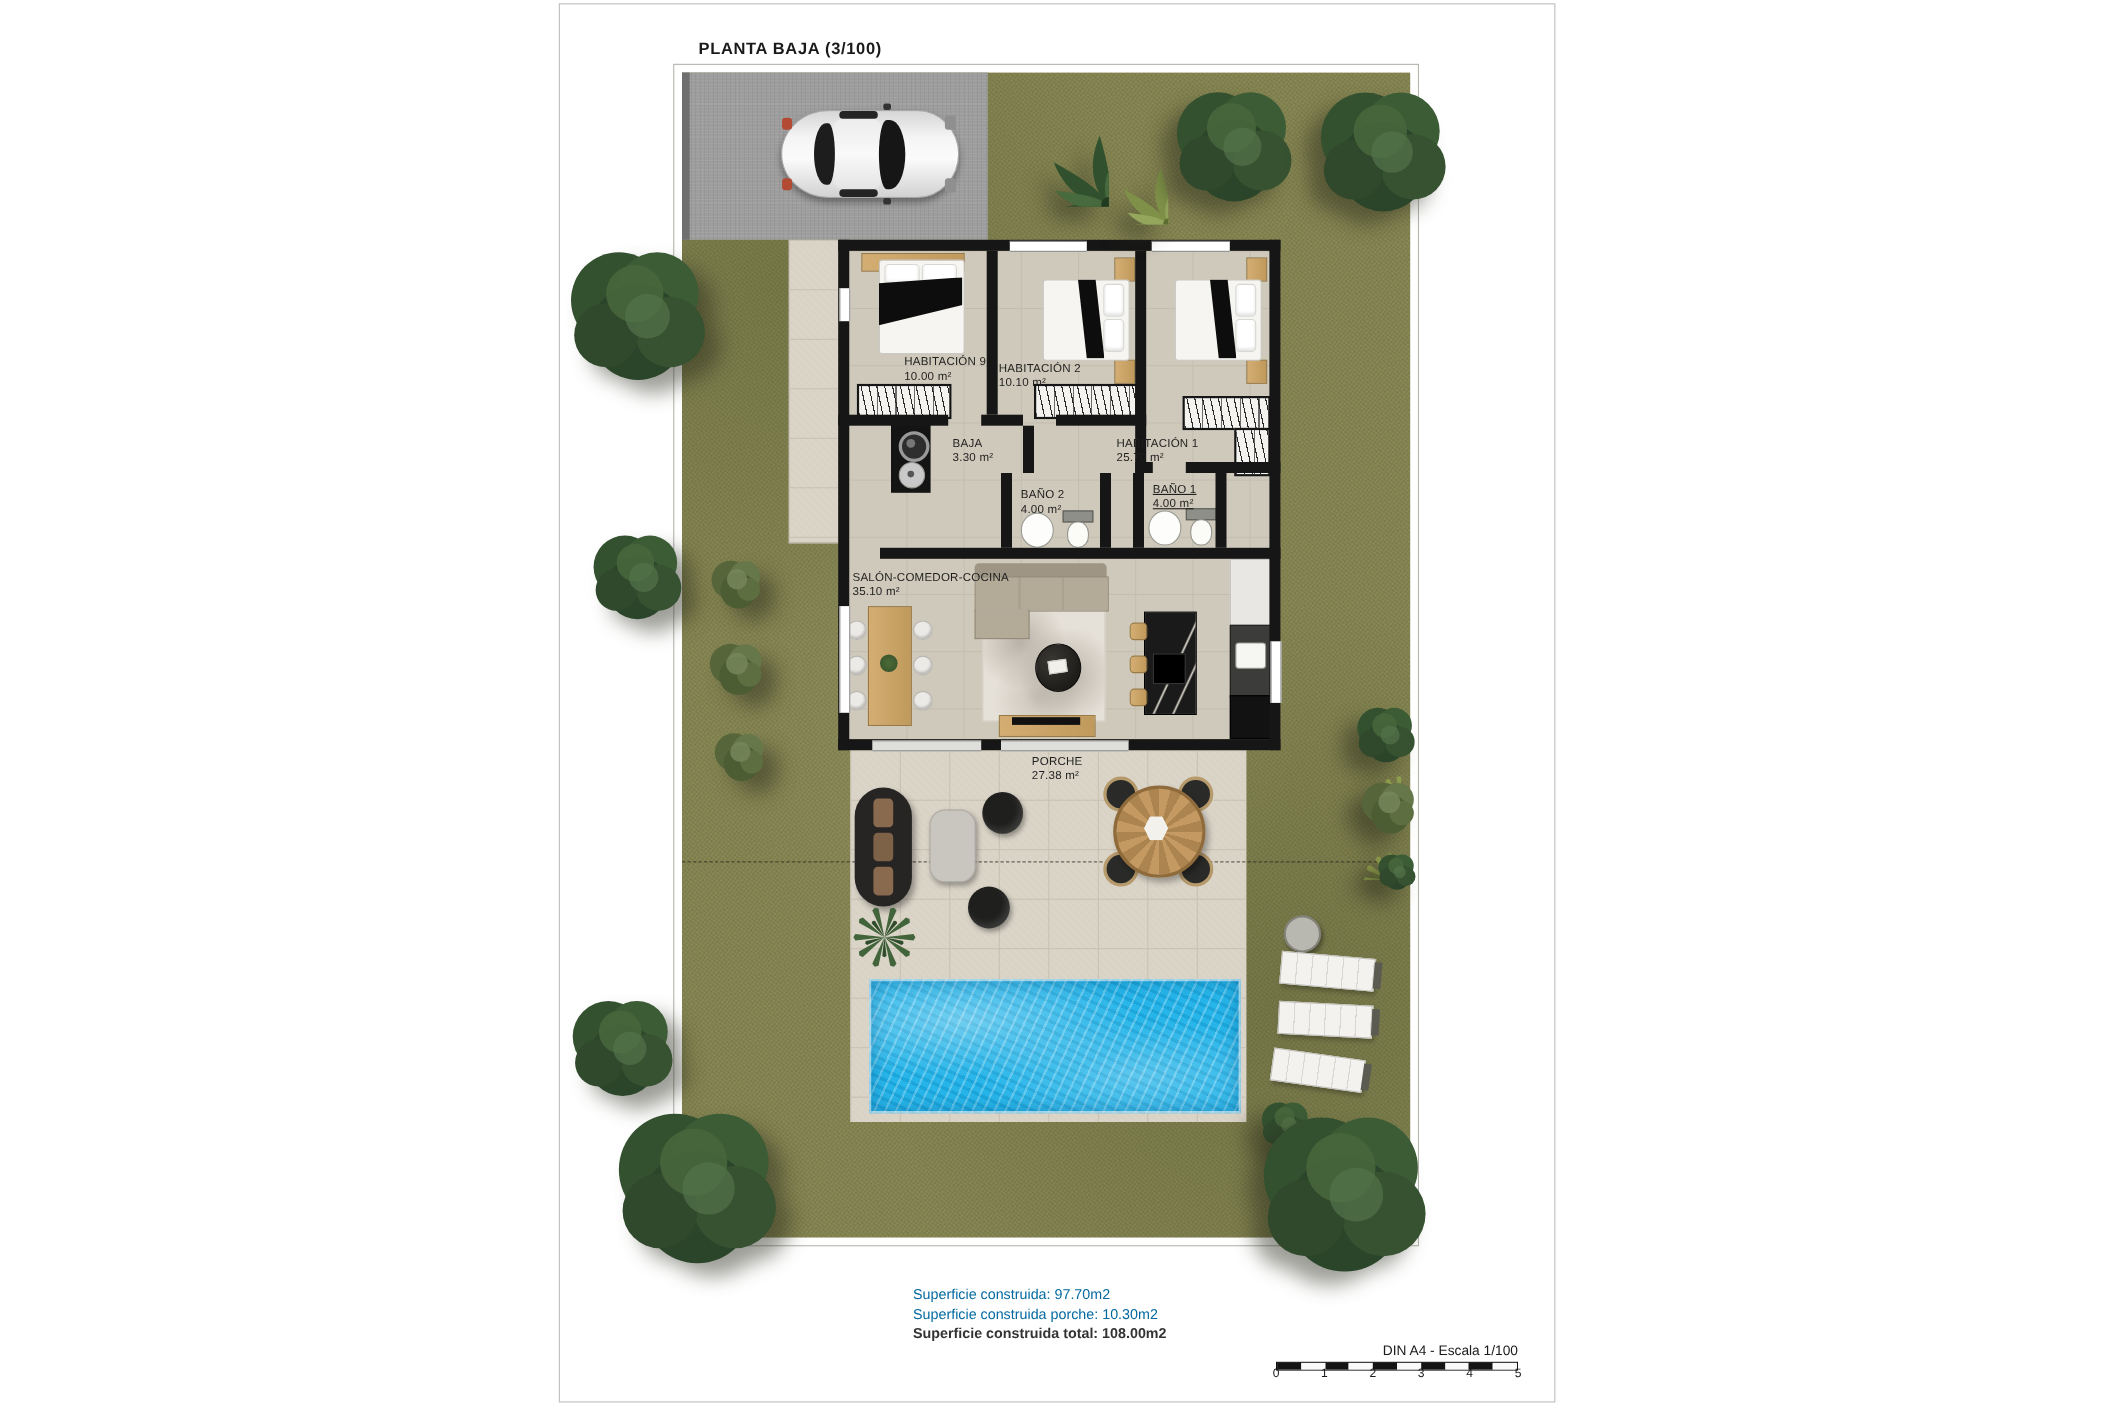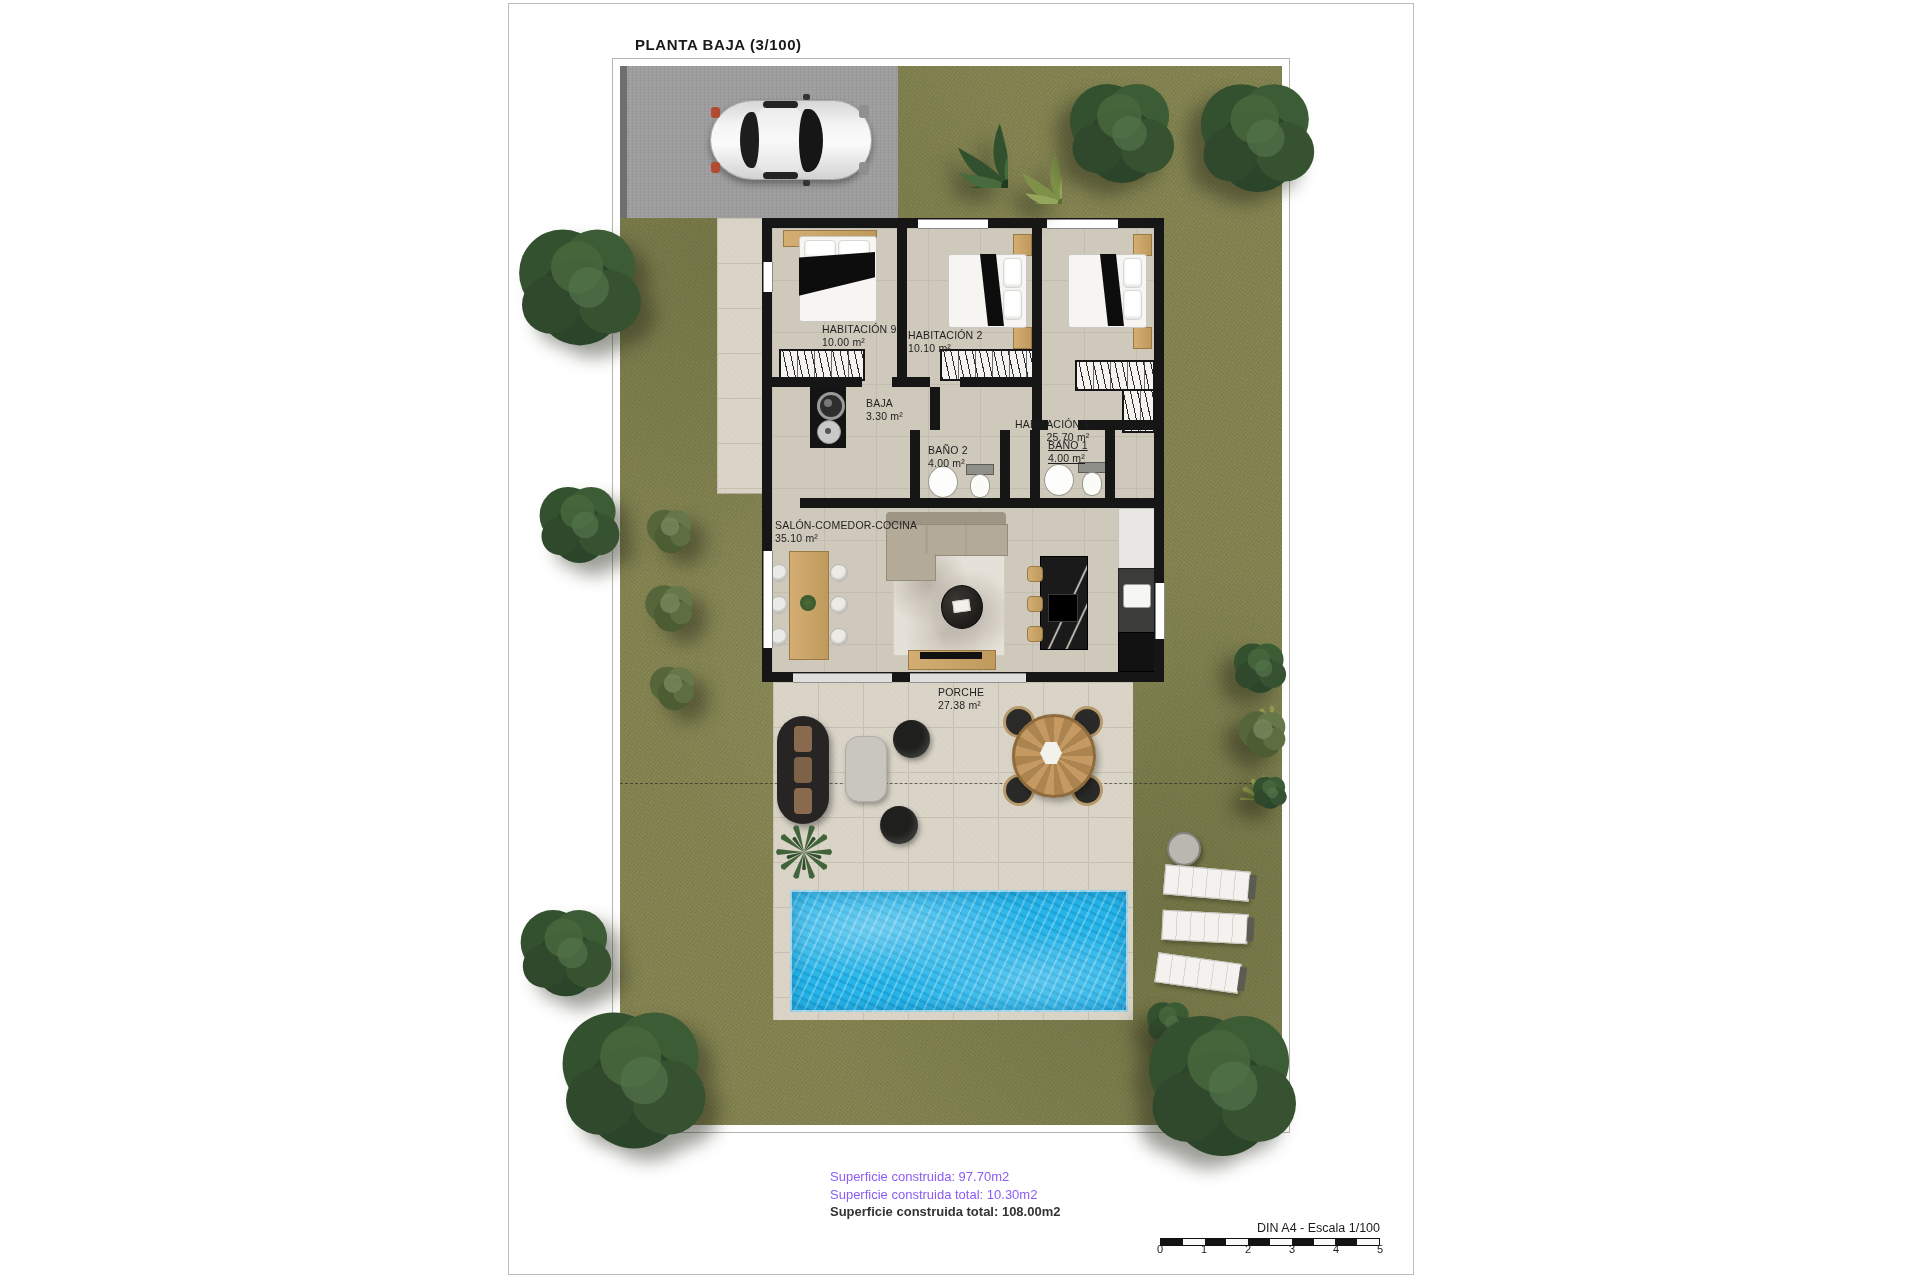--- a/index.html
+++ b/index.html
@@ -52,21 +52,21 @@
   .pool{background:
       radial-gradient(ellipse at 25% 30%, rgba(255,255,255,.35), transparent 45%),
       radial-gradient(ellipse at 72% 72%, rgba(255,255,255,.25), transparent 42%),
       repeating-linear-gradient(115deg, rgba(255,255,255,.25) 0 2px, transparent 2px 9px),
       repeating-linear-gradient(25deg, rgba(0,130,185,.30) 0 3px, transparent 3px 8px),
       var(--pool,#27b5e9);
       box-shadow:inset 0 0 0 2px rgba(255,255,255,.55), inset 0 0 18px rgba(0,60,110,.4);}
   .lounger{background:repeating-linear-gradient(90deg, transparent 0 13px, #d9d7d1 13px 14px),#f3f2ef;
       border:1px solid #c2c0ba;box-shadow:2px 3px 4px rgba(0,0,0,.25);}
   .lounger i{position:absolute;right:-7px;top:2px;bottom:2px;width:7px;background:#5b5b52;display:block;}
-  .summary-line{font-size:13px;color:#8b5cf6;line-height:17.5px;white-space:nowrap;}
+  .summary-line{font-size:13px;color:#0369a1;line-height:17.5px;white-space:nowrap;}
   .summary-line.bold{font-weight:700;color:#333;}
   .scale-label{font-size:12.5px;color:#1a1a1a;text-align:right;white-space:nowrap;}
   .scale-bar{display:flex;height:6px;border:1px solid #111;margin-top:3px;}
   .scale-bar span{flex:1;}
   .scale-bar span:nth-child(odd){background:#141414;}
   .scale-bar span:nth-child(even){background:#fafafa;}
   .tick{position:absolute;top:0;transform:translateX(-50%);font-size:11px;color:#1a1a1a;}
   .tree{filter:drop-shadow(-14px 12px 9px rgba(35,38,22,.45));}
   .treeL{filter:drop-shadow(14px 12px 9px rgba(35,38,22,.45));}
   .sink{background:#fdfdfb;border:1px solid #9a9a94;border-radius:50%;}
@@ -314,21 +314,21 @@
   <div class="abs glassdoor" style="left:910px;top:673px;width:116px;height:8px;"></div>
 
   <div class="abs rlabel" style="left:822px;top:323px;">
     <span class="nm">HABITACIÓN 9</span>
     <span class="ar">10.00 m²</span>
   </div>
   <div class="abs rlabel" style="left:908px;top:329px;">
     <span class="nm">HABITACIÓN 2</span>
     <span class="ar">10.10 m²</span>
   </div>
-  <div class="abs rlabel" style="left:1015px;top:418px;text-align:right;">
+  <div class="abs rlabel" style="left:1015px;top:397px;">
     <span class="nm">HABITACIÓN 1</span>
     <span class="ar">25.70 m²</span>
   </div>
   <div class="abs rlabel" style="left:866px;top:397px;">
     <span class="nm">BAJA</span>
     <span class="ar">3.30 m²</span>
   </div>
   <div class="abs rlabel" style="left:928px;top:444px;">
     <span class="nm">BAÑO 2</span>
     <span class="ar">4.00 m²</span>
@@ -427,21 +427,21 @@
 
   <svg class="abs tree" viewBox="0 0 100 100" style="left:1140px;top:996px;width:58px;height:52px;">
       <use href="#bushA"></use>
     </svg>
   <svg class="abs tree" viewBox="0 0 100 100" style="left:1130px;top:995px;width:185px;height:175px;">
       <use href="#bushA"></use>
     </svg>
 
   <div class="abs" style="left:830px;top:1168px;">
     <div class="summary-line">Superficie construida: 97.70m2</div>
-    <div class="summary-line">Superficie construida total: 10.30m2</div>
+    <div class="summary-line">Superficie construida porche: 10.30m2</div>
     <div class="summary-line bold">Superficie construida total: 108.00m2</div>
   </div>
 
   <div class="abs" style="left:1160px;top:1221px;width:220px;">
     <div class="scale-label">DIN A4 - Escala 1/100</div>
     <div class="scale-bar">
       <span></span>
         <span></span>
         <span></span>
         <span></span>

